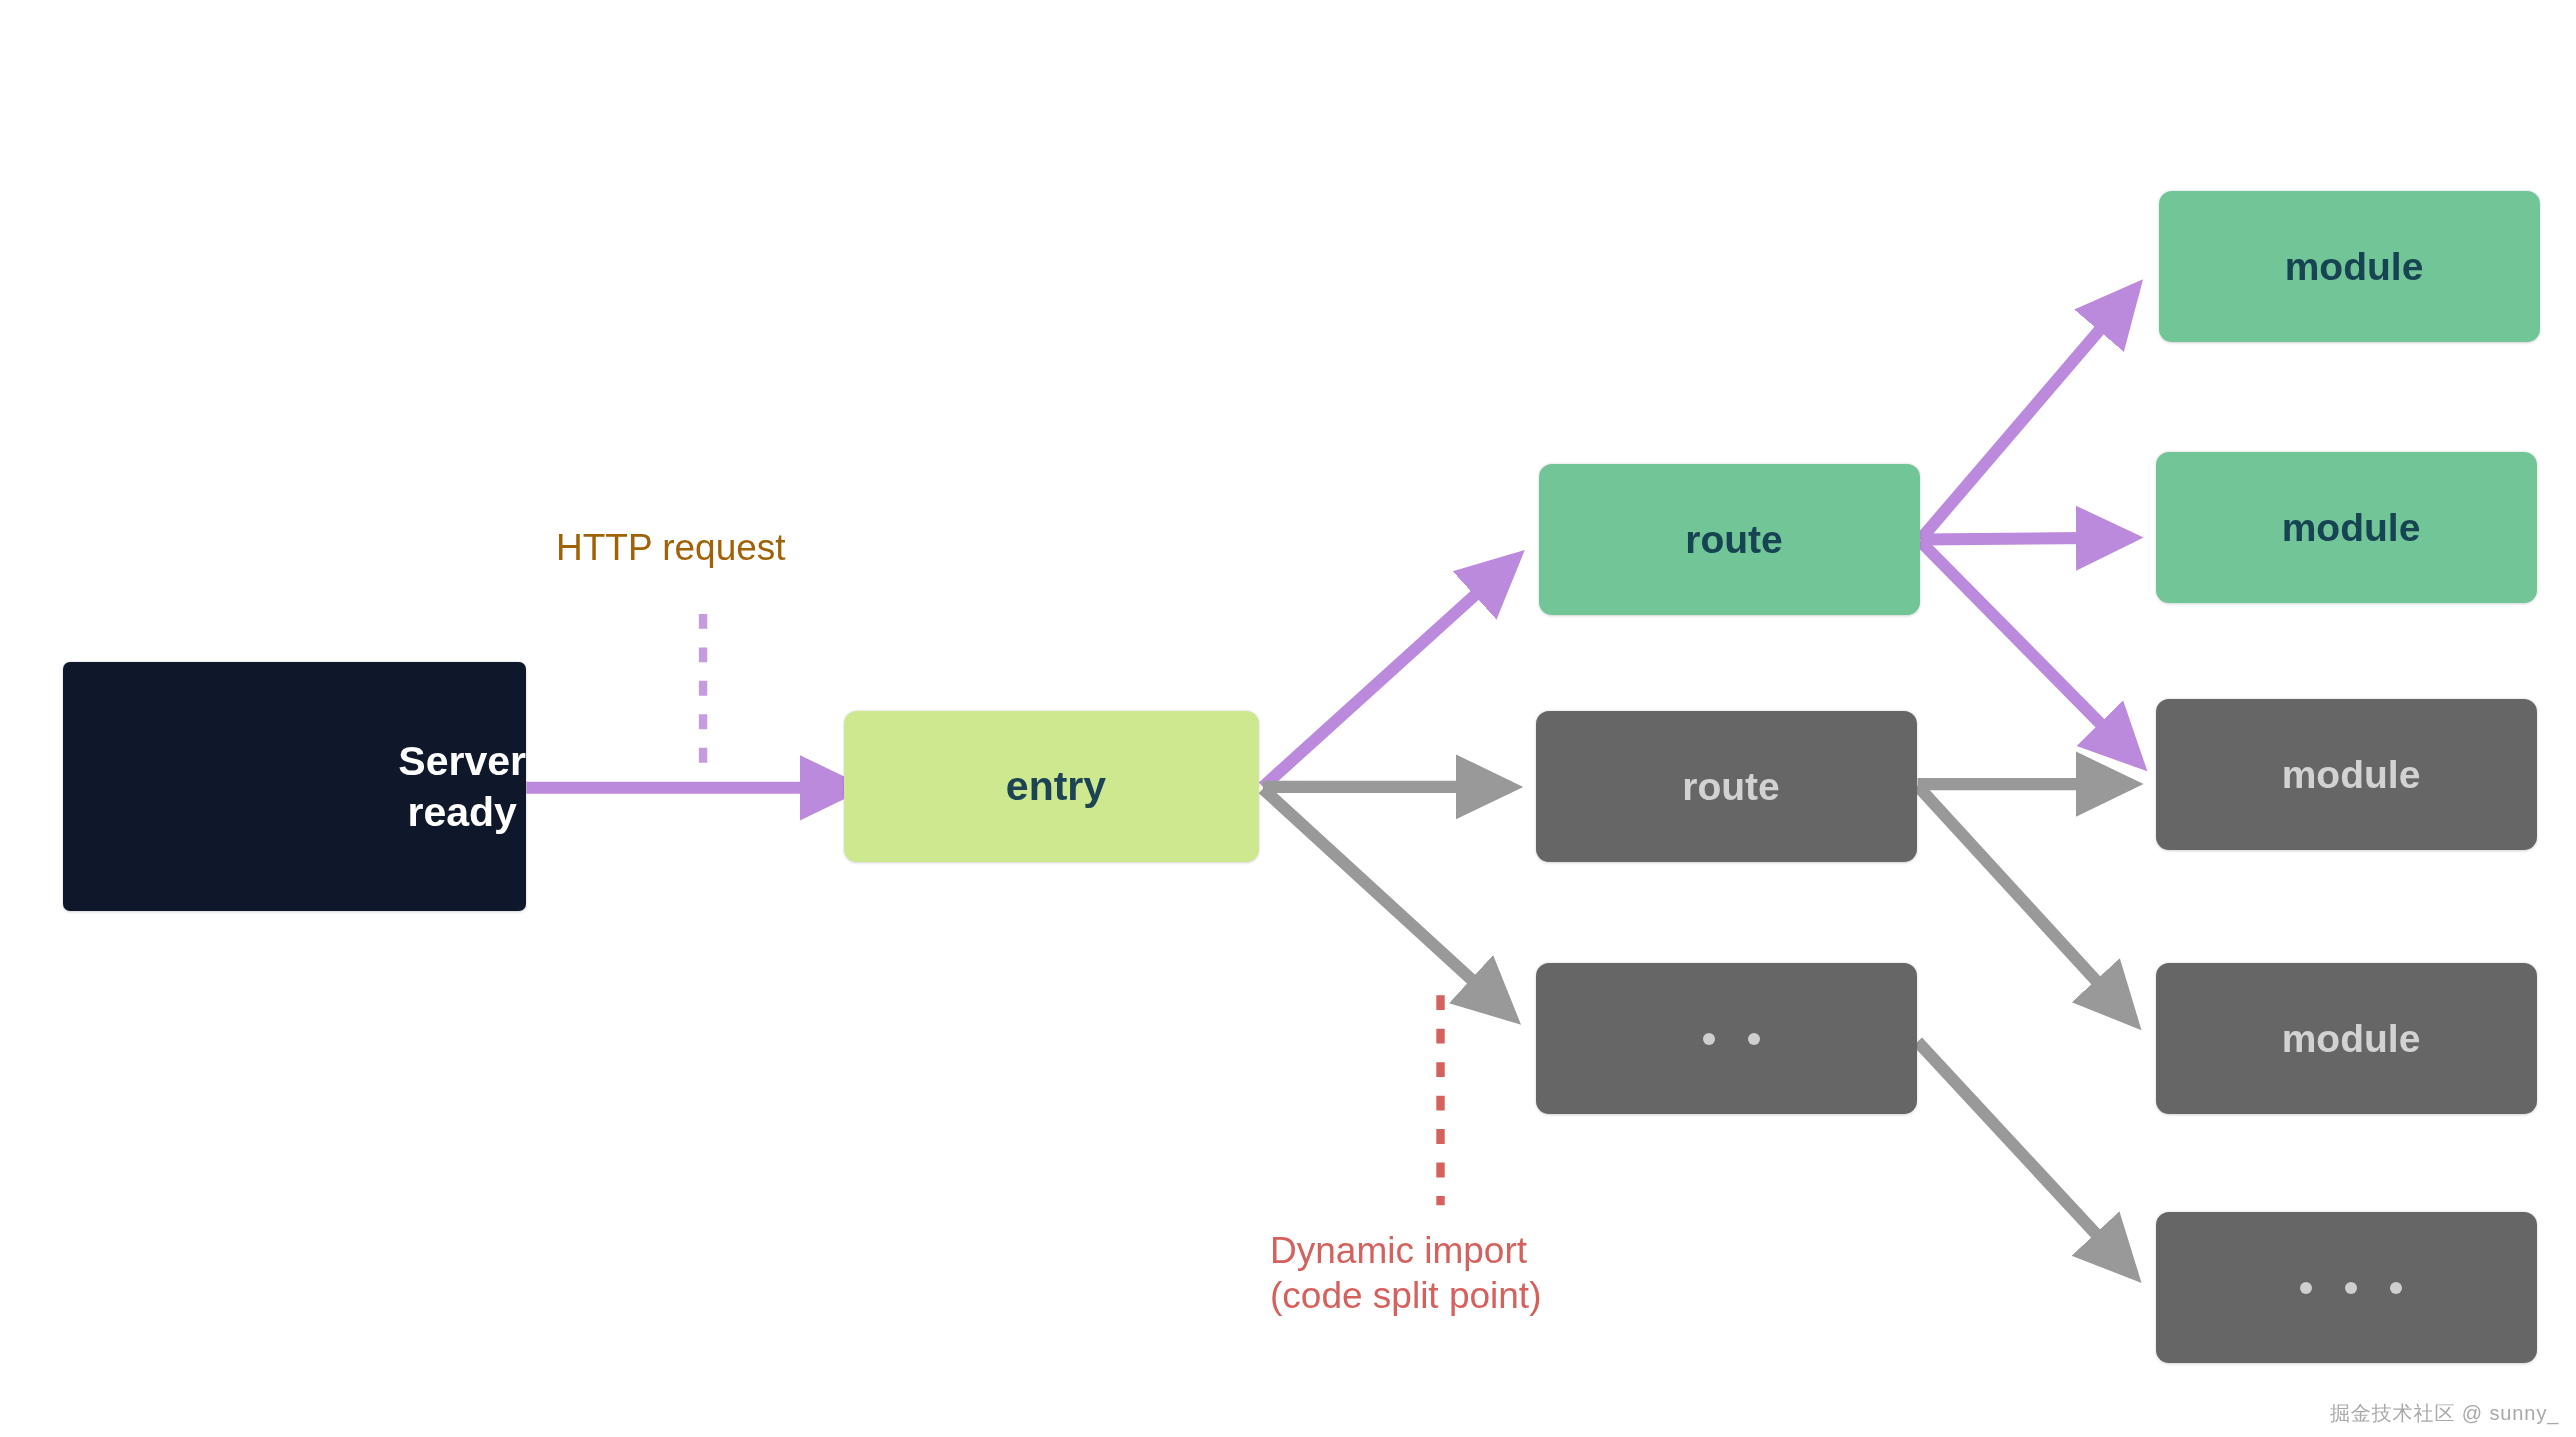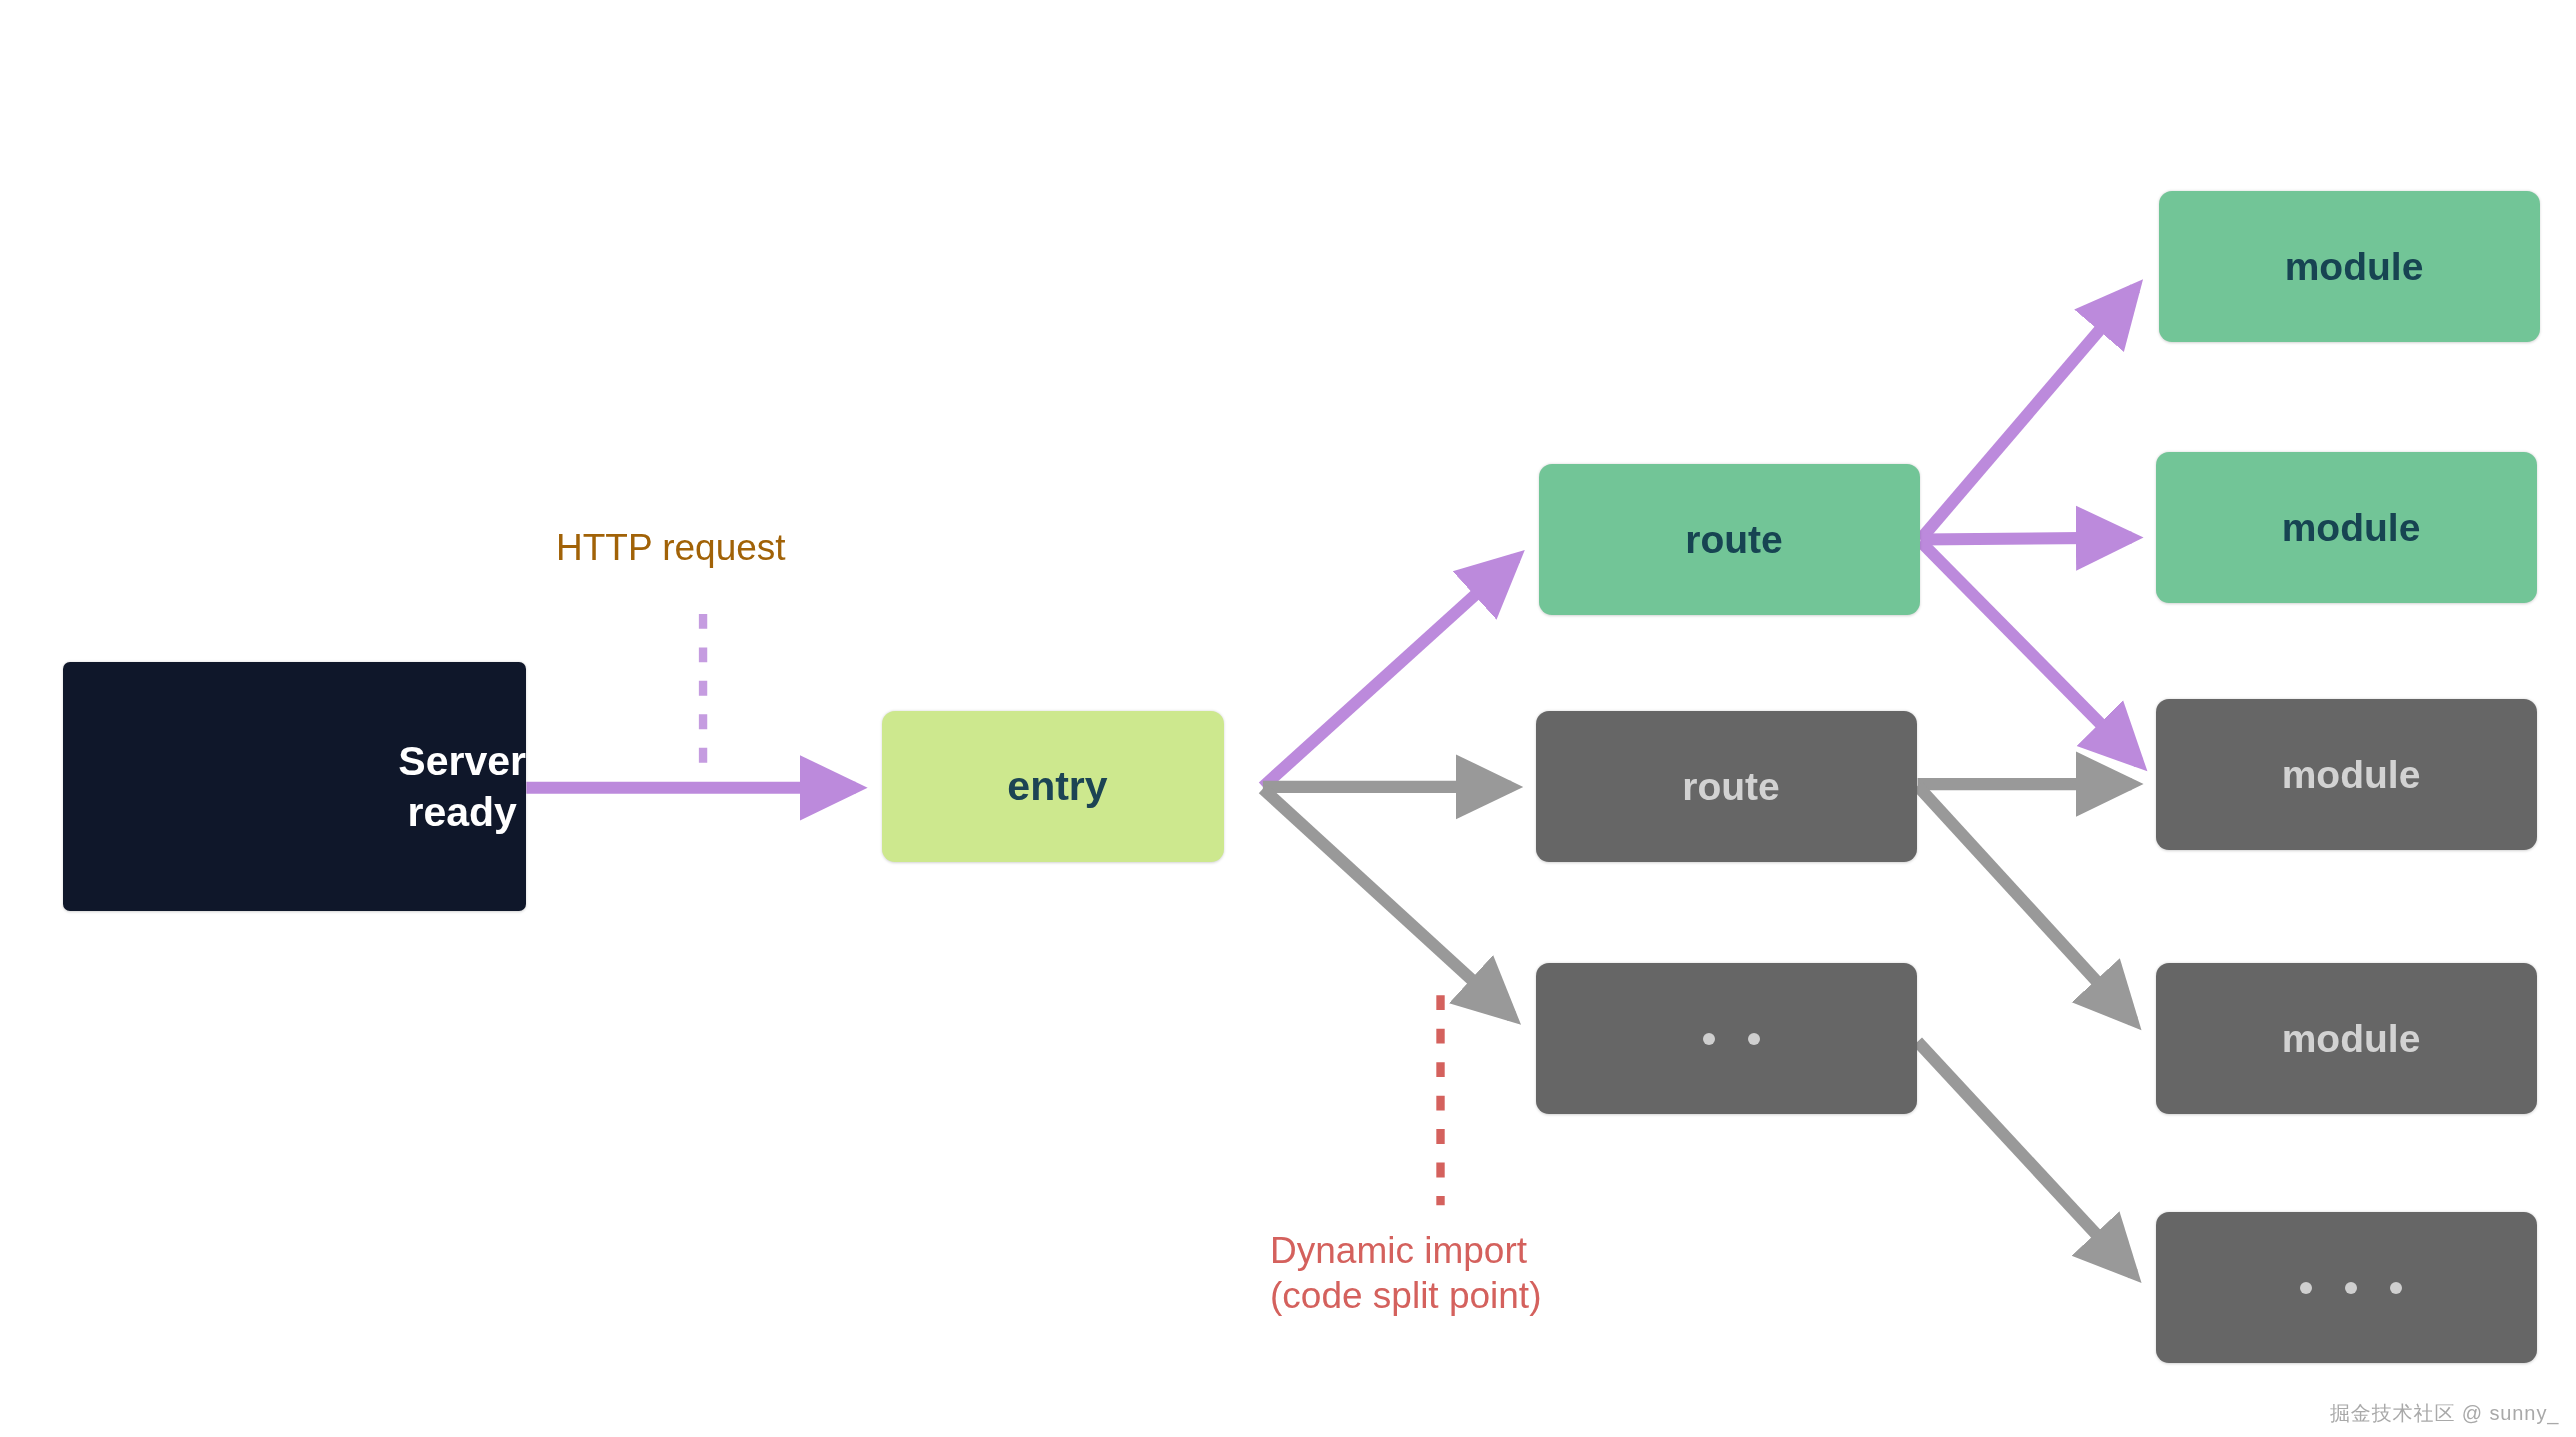--- a/index.html
+++ b/index.html
@@ -140,21 +140,21 @@
     <line x1="756" y1="660" x2="756" y2="828" stroke="#c59ce0" stroke-width="9" stroke-dasharray="16 20"></line>
 
     <line x1="1549" y1="1070" x2="1549" y2="1296" stroke="#d4615d" stroke-width="9" stroke-dasharray="16 20"></line>
   </svg>
 
   <div class="node node-server" style="left:63px; top:662px; width:463px; height:249px;">
     <span class="label">Server
 ready</span>
   </div>
 
-  <div class="node node-entry" style="left:882px; top:711px; width:342px; height:151px;">
+  <div class="node node-entry" style="left:844px; top:711px; width:415px; height:151px;">
     <span class="label">entry</span>
   </div>
 
   <div class="node node-green" style="left:1539px; top:464px; width:381px; height:151px;">
     <span class="label">route</span>
   </div>
 
   <div class="node node-gray" style="left:1536px; top:711px; width:381px; height:151px;">
     <span class="label">route</span>
   </div>

